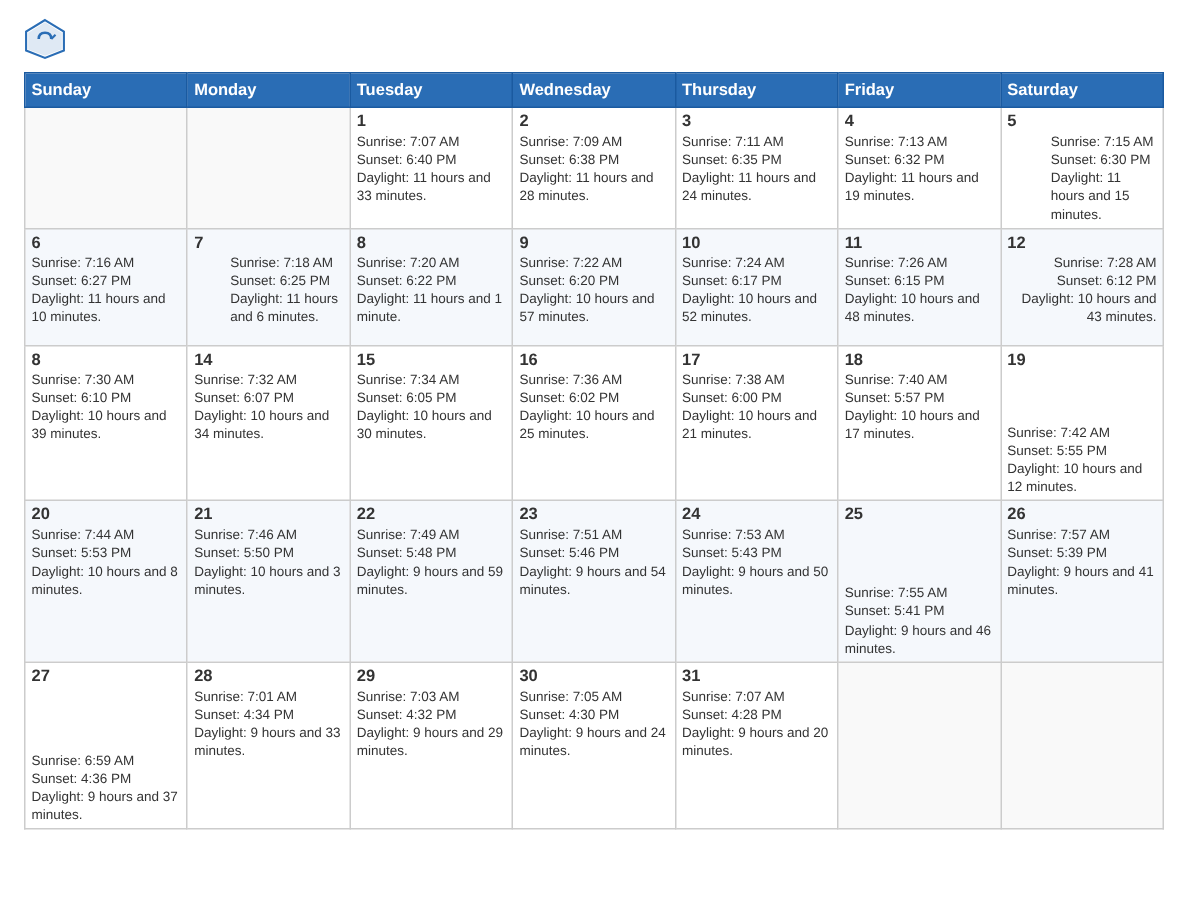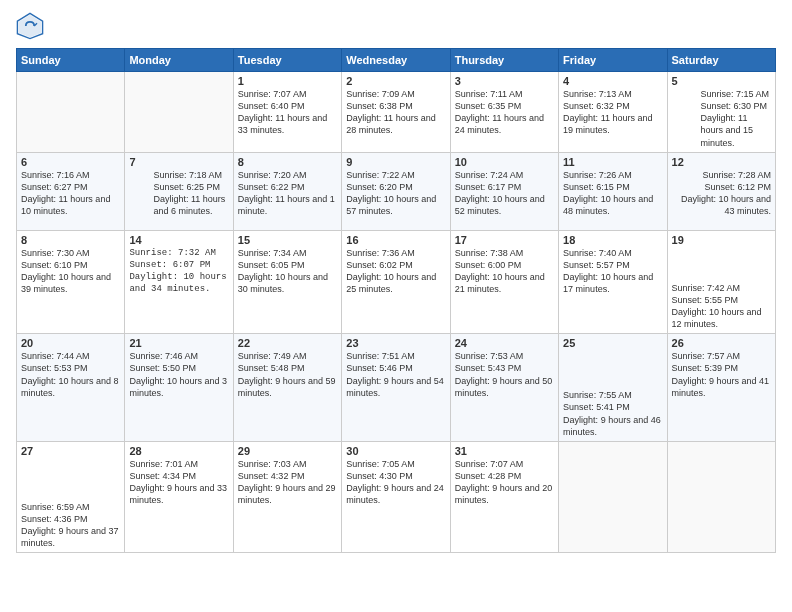--- a/index.html
+++ b/index.html
@@ -219,21 +219,21 @@
         </tr>
         <tr>
           <td>
             <span class="day-num">8</span>
             <div class="cell-text" style="white-space: pre-line;">Sunrise: 7:30 AM
 Sunset: 6:10 PM
 Daylight: 10 hours and 39 minutes.</div>
           </td>
           <td>
             <span class="day-num">14</span>
-            <div class="cell-text" style="white-space: pre-line; font-family: Liberation Mono, monospace;">Sunrise: 7:32 AM
+            <div class="cell-text" style="white-space: pre-line;">Sunrise: 7:32 AM
 Sunset: 6:07 PM
 Daylight: 10 hours and 34 minutes.</div>
           </td>
           <td>
             <span class="day-num">15</span>
             <div class="cell-text" style="white-space: pre-line;">Sunrise: 7:34 AM
 Sunset: 6:05 PM
 Daylight: 10 hours and 30 minutes.</div>
           </td>
           <td>

